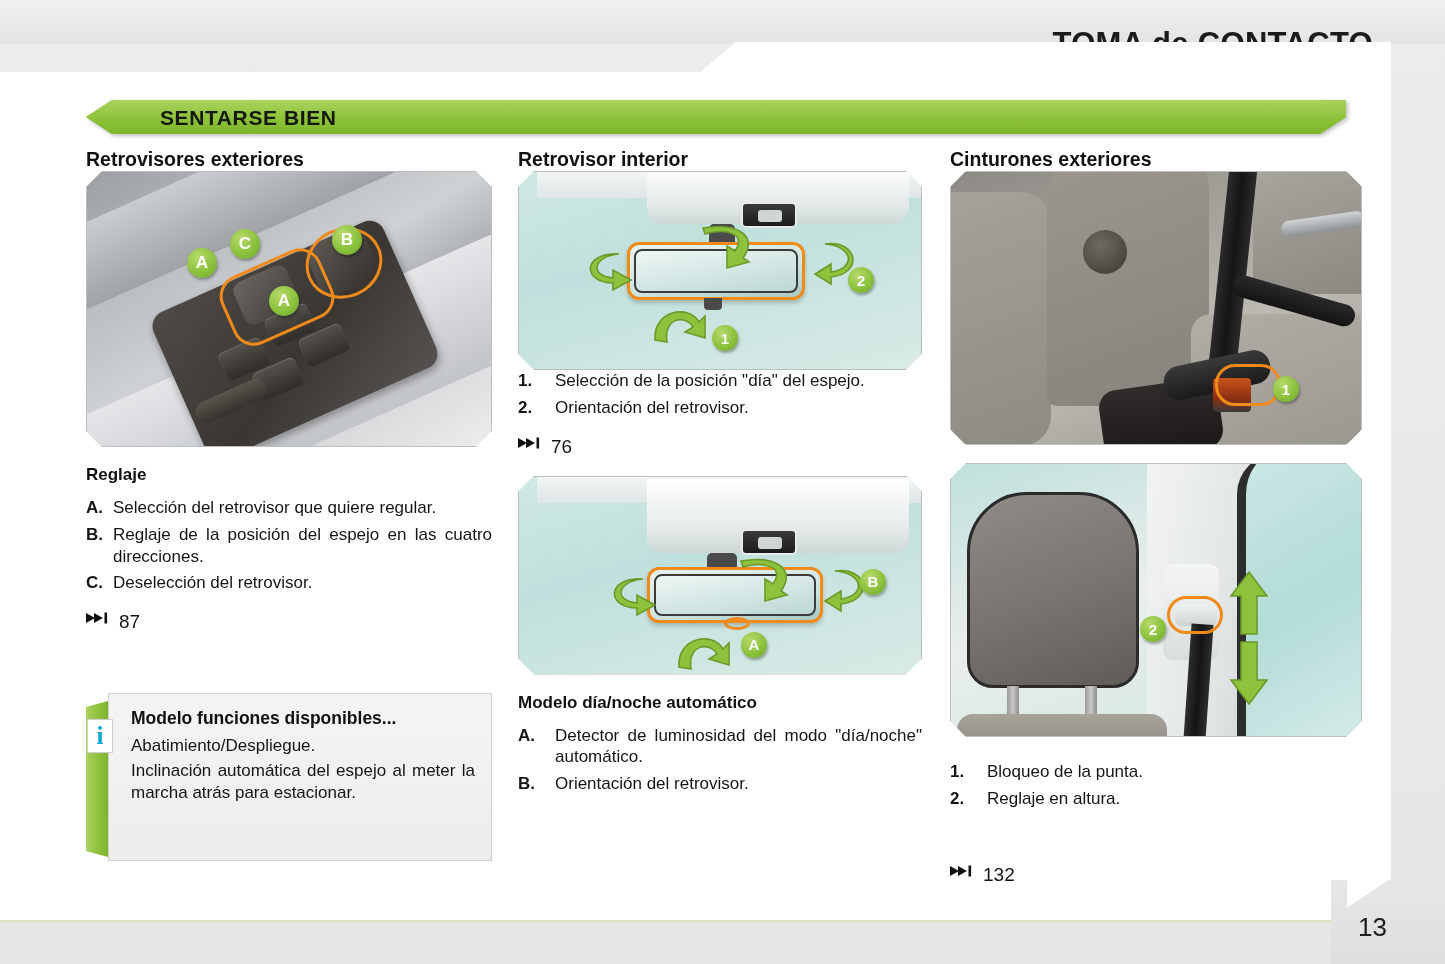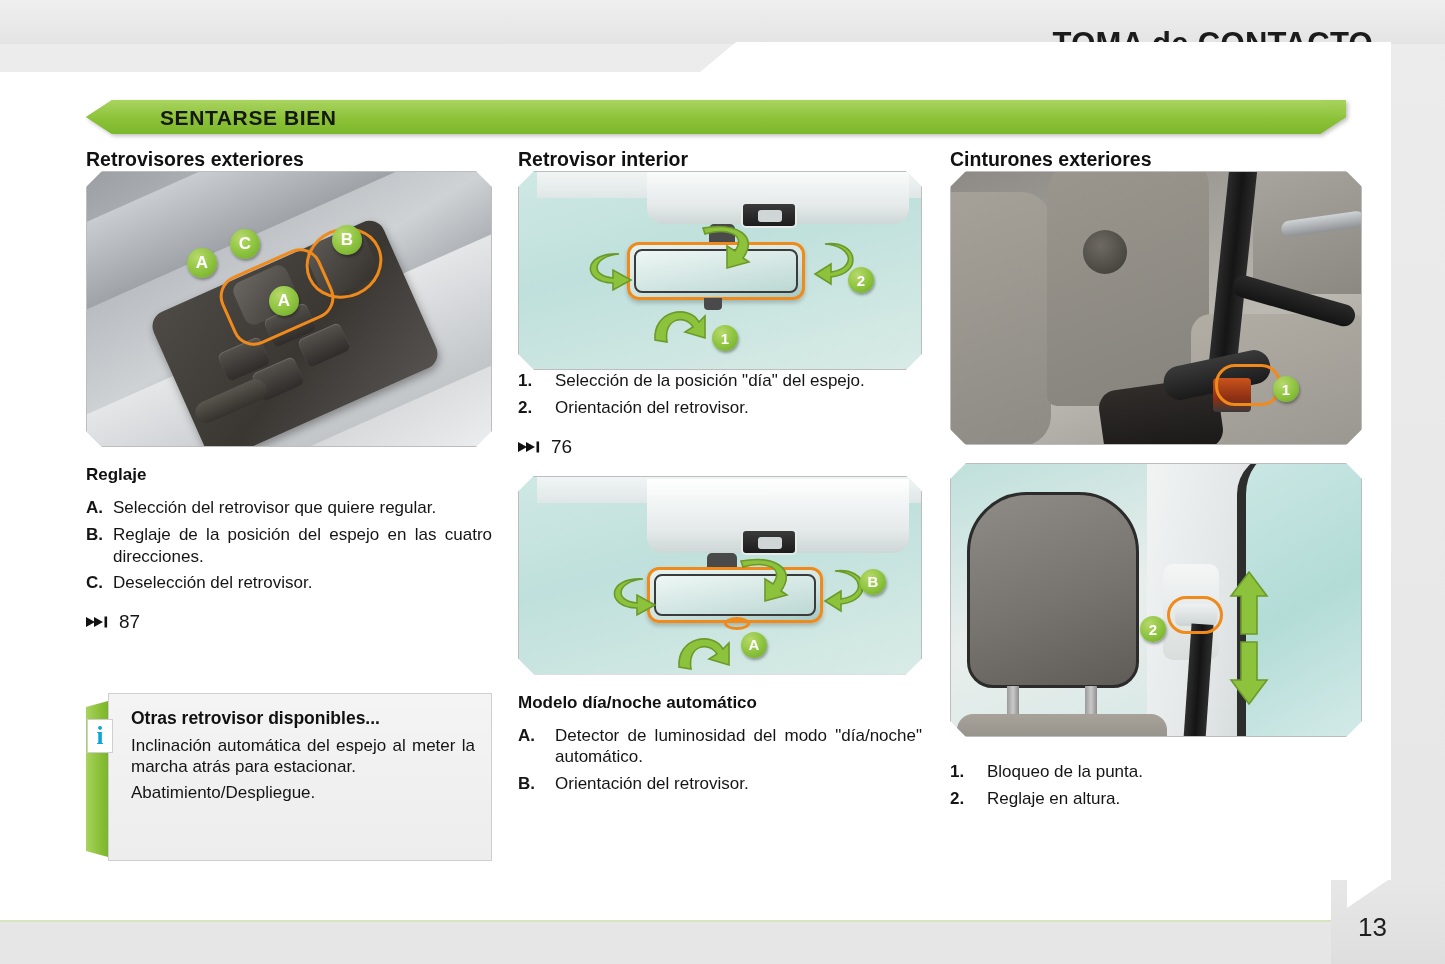--- a/index.html
+++ b/index.html
@@ -303,21 +303,21 @@
     display: flex; font-size: 17px; line-height: 1.28; color: #151515;
     margin-bottom: 5px;
   }
   .item .mark { font-weight: bold; flex: 0 0 auto; }
   .item .mark.w-a { width: 27px; }
   .item .mark.w-n { width: 37px; }
   .item .txt { flex: 1 1 auto; text-align: justify; }
   .item .txt.nojust { text-align: left; }
 
   .pref {
-    display: flex; align-items: center; gap: 9px;
+    display: flex; align-items: flex-start; gap: 9px;
     font-size: 19px; color: #151515; margin-top: 17px;
   }
   .pref-icon { display: inline-flex; align-items: center; }
 
   
   .infobox {
     position: relative; width: 406px; margin-top: 60px;
     display: flex;
   }
   .info-tab {
@@ -418,23 +418,23 @@
           <rect x="18.5" y="1.5" width="2.6" height="11" fill="#111"></rect>
         </svg>
       </span>
       <span>87</span>
     </div>
 
     <div class="infobox">
       <div class="info-tab"></div>
       <div class="info-i">i</div>
       <div class="info-body">
-        <div class="info-title">Otras retrovisor disponibles...</div>
+        <div class="info-title">Modelo funciones disponibles...</div>
+        <div class="info-line">Abatimiento/Despliegue.</div>
         <div class="info-line just">Inclinación automática del espejo al meter la marcha atrás para estacionar.</div>
-        <div class="info-line">Abatimiento/Despliegue.</div>
       </div>
     </div>
   </div>
 
   <div class="col col-2">
 
     <div class="col-title">Retrovisor interior</div>
 
     <div class="fig fig-mirror">
       <div class="ceiling-wide"></div>
@@ -585,15 +585,25 @@
       <div class="item">
         <span class="mark w-n">1.</span>
         <span class="txt nojust">Bloqueo de la punta.</span>
       </div>
       <div class="item">
         <span class="mark w-n">2.</span>
         <span class="txt nojust">Reglaje en altura.</span>
       </div>
     </div>
 
+    <div class="pref" style="margin-top:54px;">
+      <span class="pref-icon">
+        <svg width="24" height="14" viewBox="0 0 24 14">
+          <polygon points="0,2 9,7 0,12" fill="#111"></polygon>
+          <polygon points="8,2 17,7 8,12" fill="#111"></polygon>
+          <rect x="18.5" y="1.5" width="2.6" height="11" fill="#111"></rect>
+        </svg>
+      </span>
+      <span>132</span>
+    </div>
   </div>
 
 </div>
 
 </body></html>

